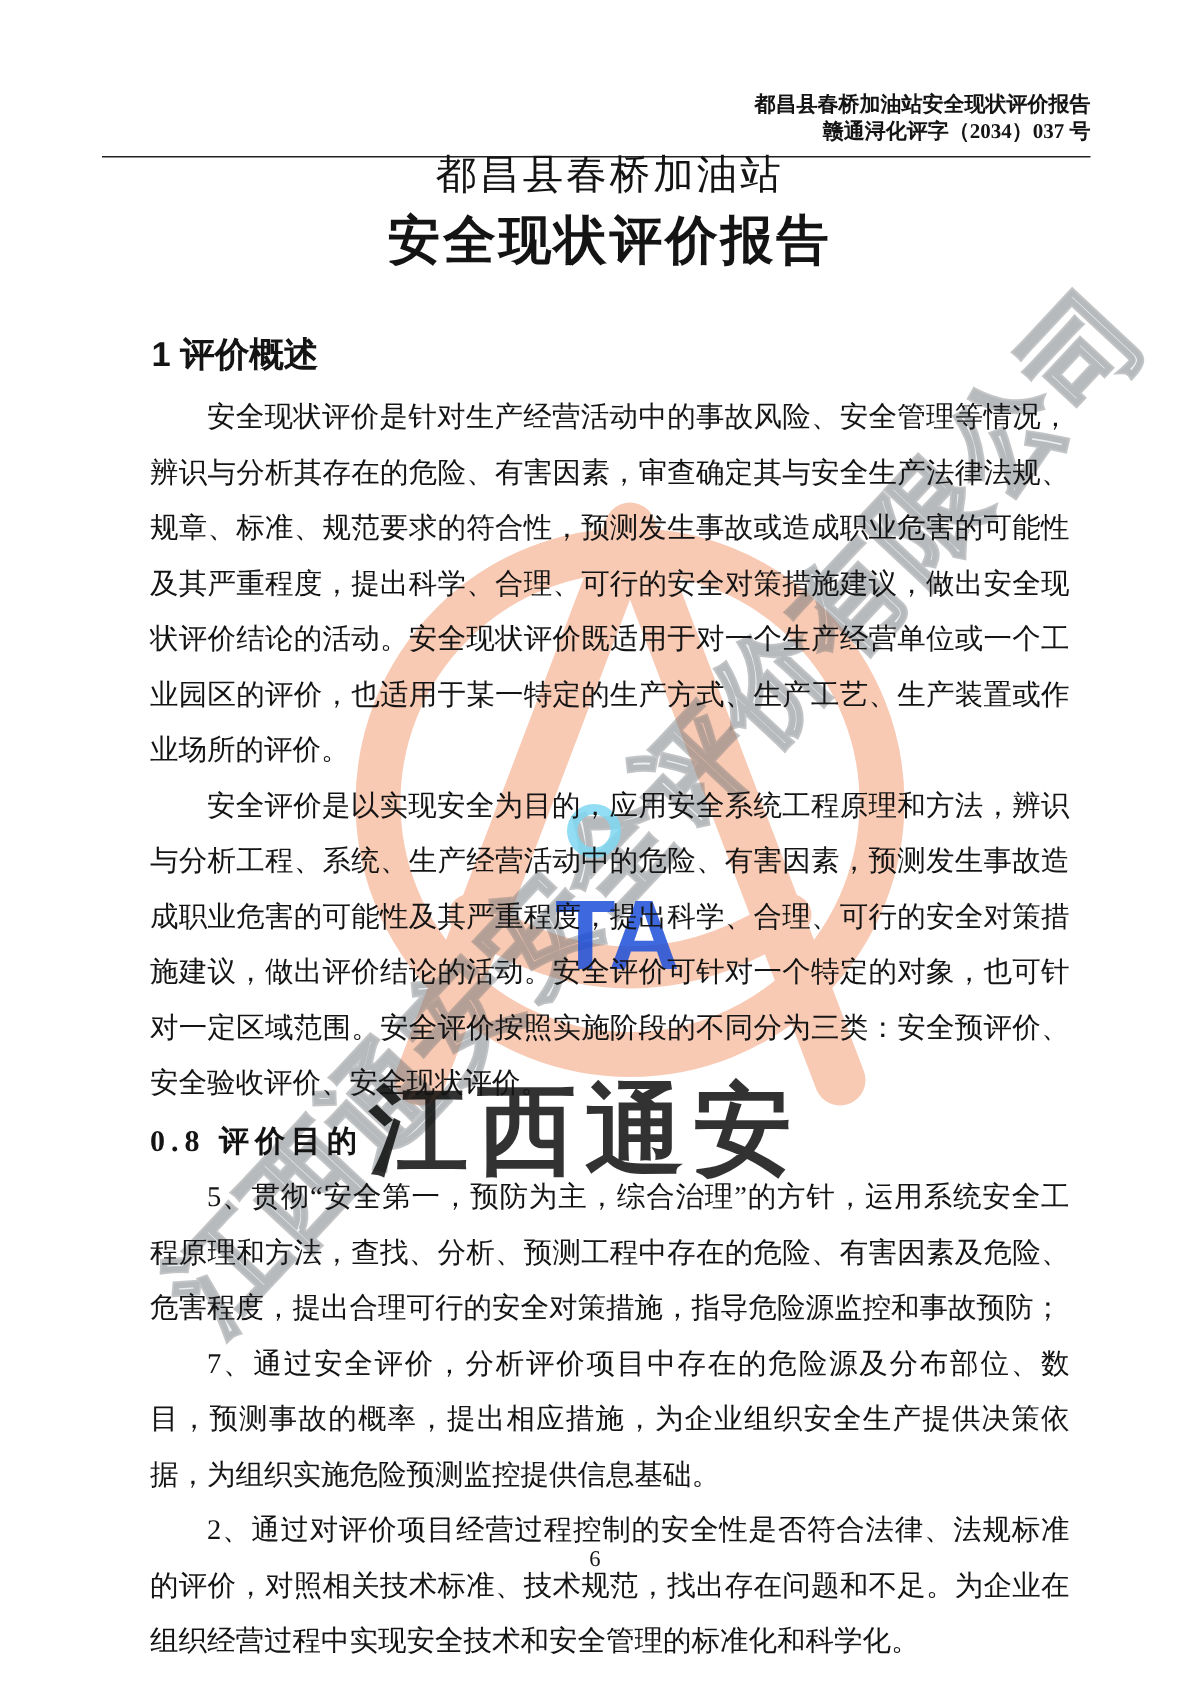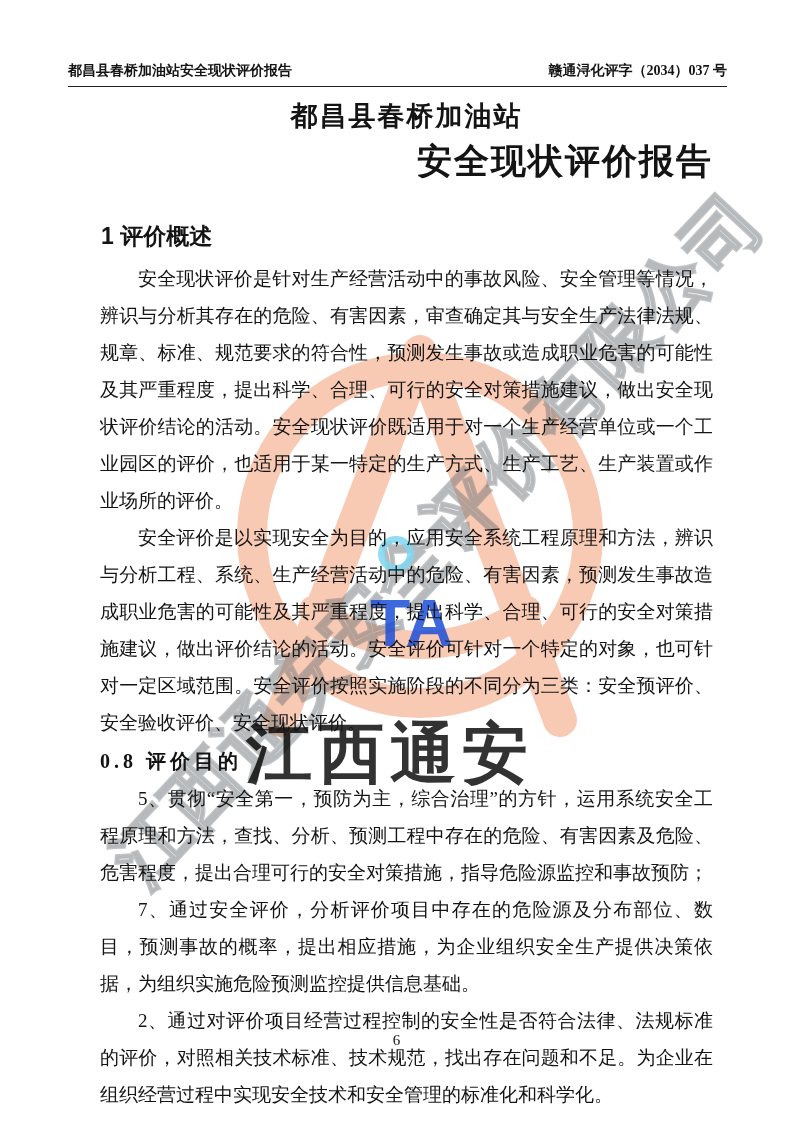--- a/index.html
+++ b/index.html
@@ -36,28 +36,29 @@
     font-family:"Liberation Sans","DejaVu Sans",sans-serif;
     font-weight:bold;font-size:66px;line-height:66px;
     letter-spacing:6px;color:#000000;opacity:.8;white-space:nowrap;}
   
   .hdr{
     position:absolute;top:62px;left:68px;right:66px;z-index:1;
     display:flex;justify-content:space-between;align-items:flex-end;
     font-size:14px;line-height:18px;
     border-bottom:1.5px solid #222;padding-bottom:6px;
     font-weight:bold;
+    flex-direction:column;
   }
   .content{position:absolute;top:96px;left:100px;width:613px;z-index:1;}
   .title1{
-    text-align:center;font-weight:bold;font-size:27px;line-height:40px;
+    text-align:center;font-weight:normal;font-size:27px;line-height:40px;
     letter-spacing:2px;
   }
   .title2{
-    text-align:right;font-weight:bold;font-size:35px;line-height:46px;
+    text-align:center;font-weight:bold;font-size:35px;line-height:46px;
     margin-top:2px;letter-spacing:2px;
     font-family:"Liberation Sans","DejaVu Sans",sans-serif;
   }
   .h-sec{
     font-family:"Liberation Sans","DejaVu Sans",sans-serif;
     font-weight:bold;font-size:23px;line-height:28px;
     margin:38px 0 10px 1px;
   }
   .h-sub{
     font-weight:bold;font-size:20px;line-height:37px;

